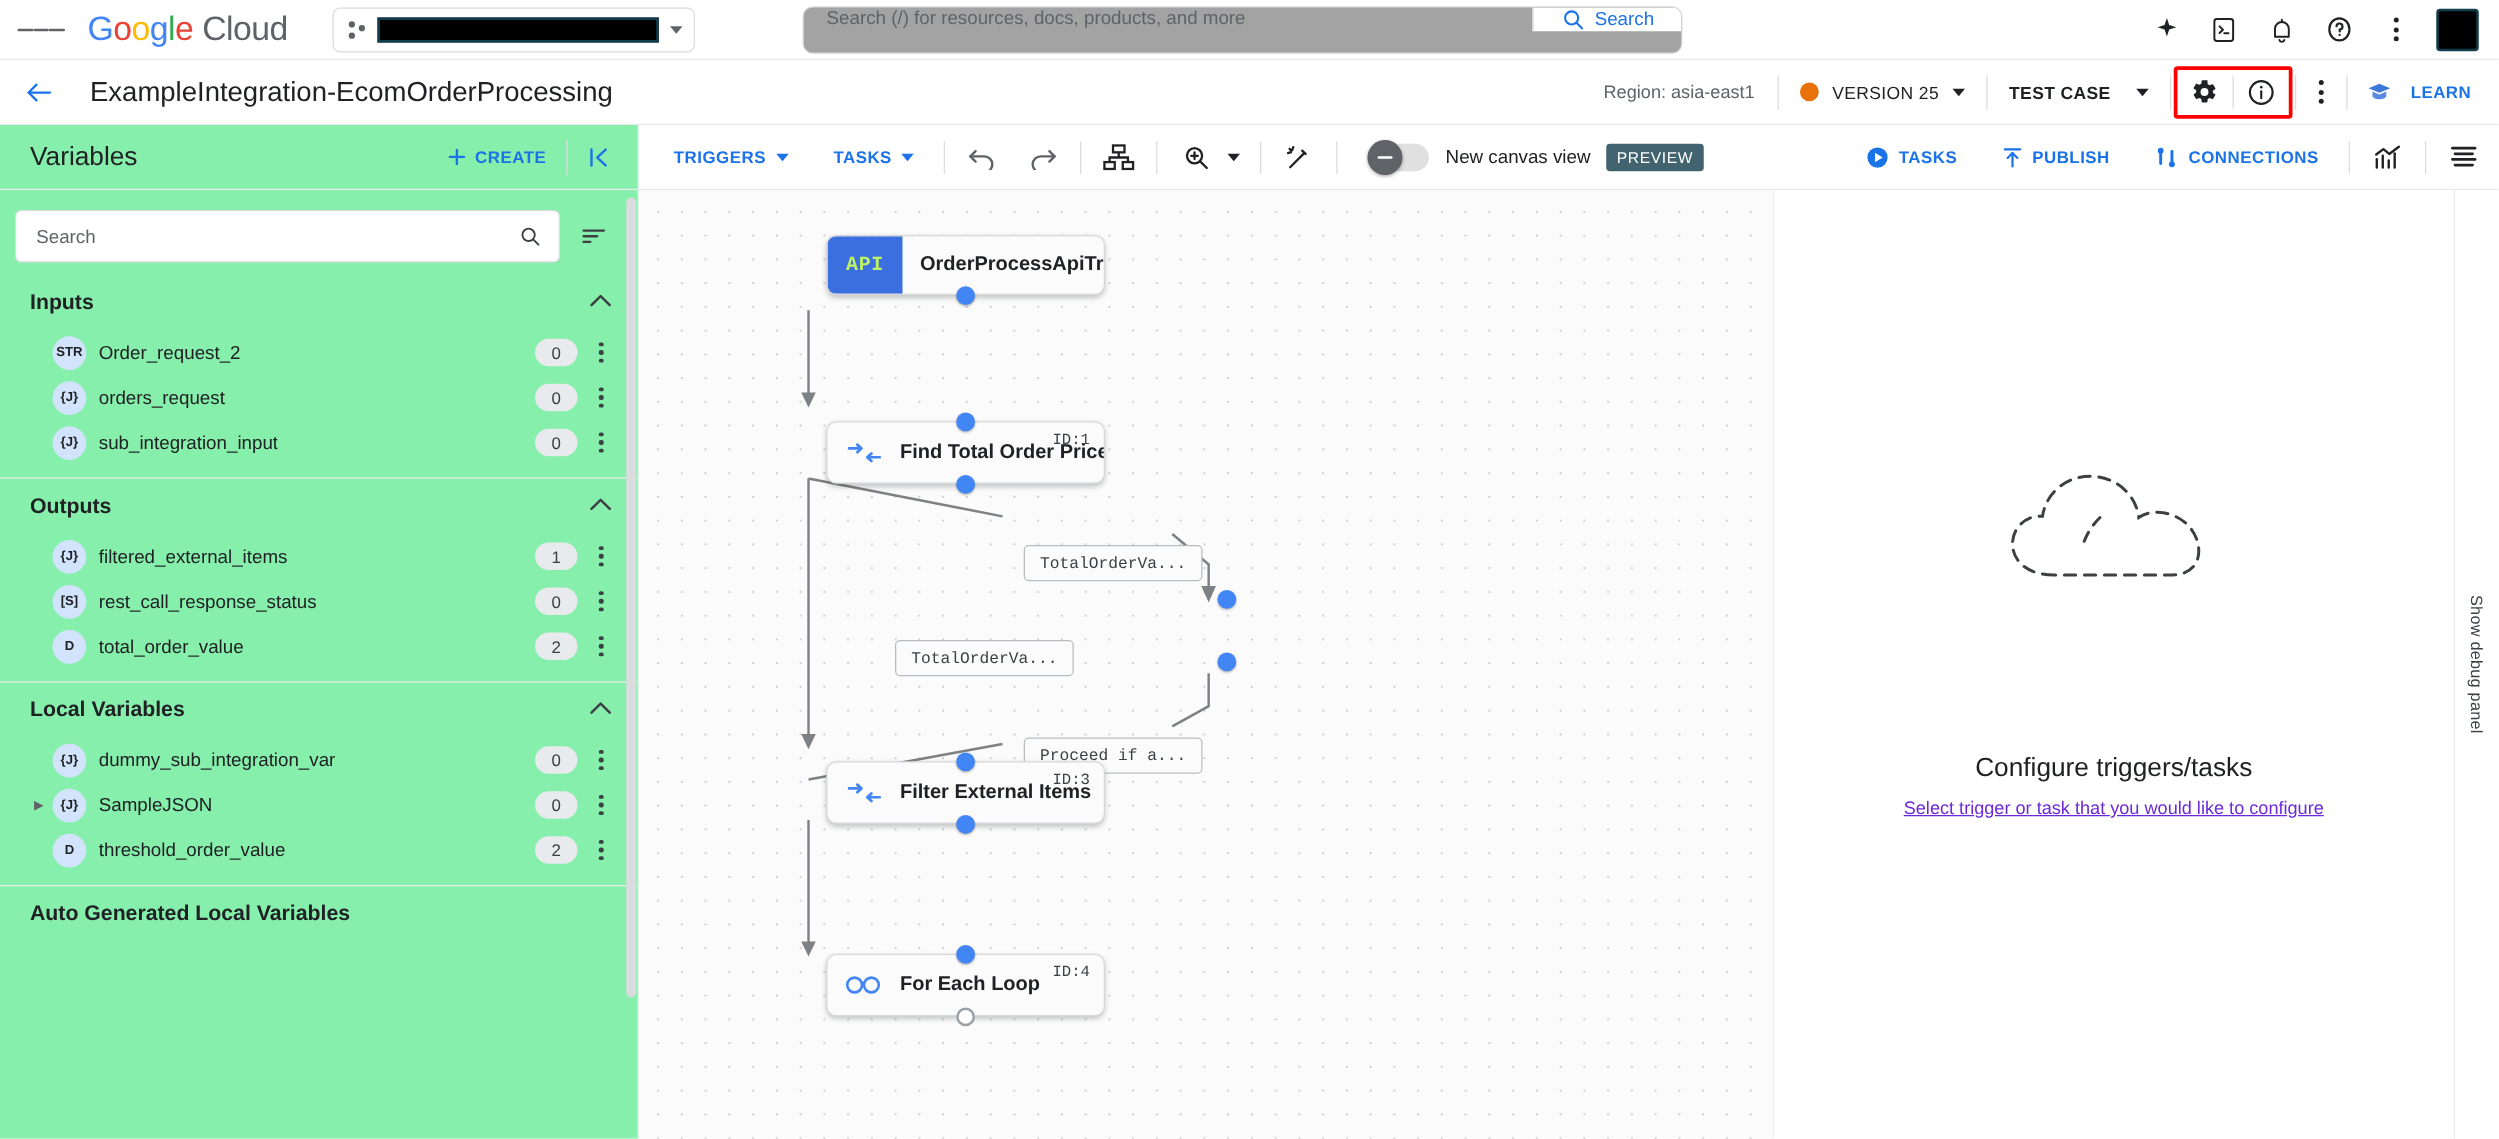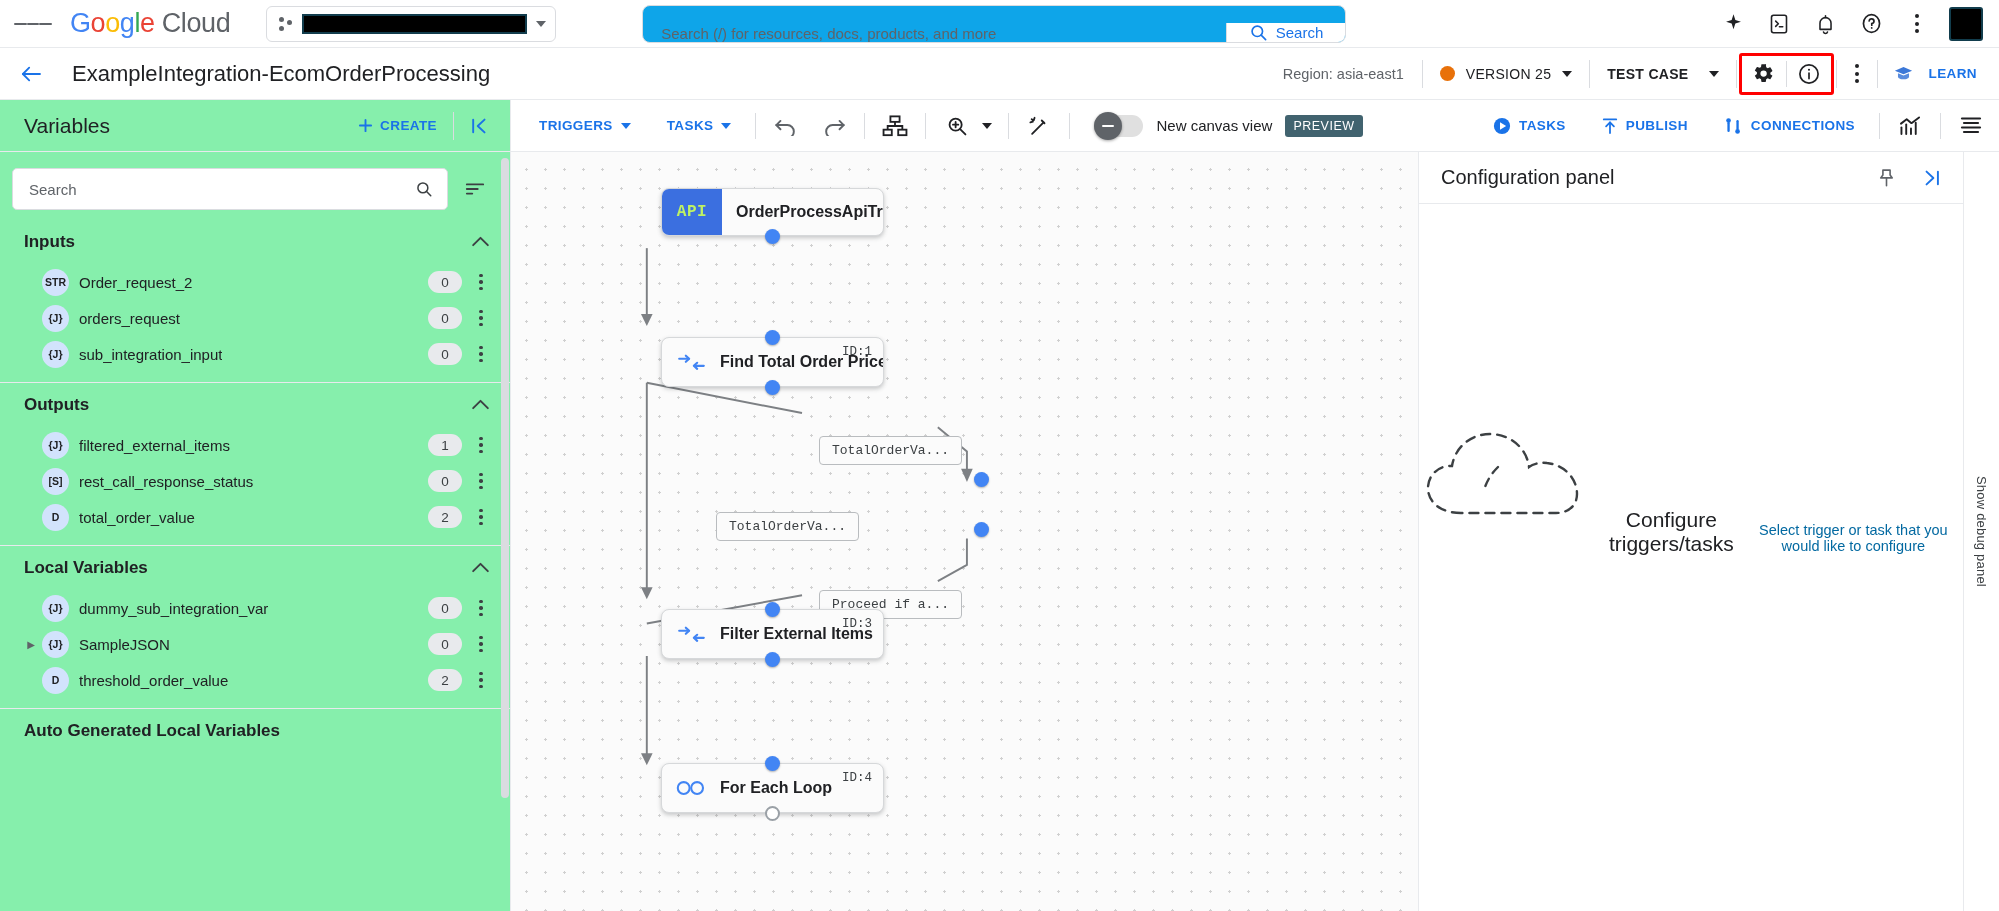--- a/index.html
+++ b/index.html
@@ -38,21 +38,21 @@
   .proj-dots { width: 14px; height: 16px; position: relative; flex:0 0 auto;}
   .proj-dots i { position:absolute; background:#5f6368; border-radius:50%; display:block;}
   .proj-dots i:nth-child(1){width:5px;height:5px;left:0;top:1px;}
   .proj-dots i:nth-child(2){width:5px;height:5px;left:8px;top:4px;}
   .proj-dots i:nth-child(3){width:5px;height:5px;left:0;top:10px;}
   .proj-redacted { flex:1; height: 20px; background:#000; border: 2px solid #123d4d; min-width: 218px;}
   .caret-down { width:0;height:0;border-left:5px solid transparent;border-right:5px solid transparent;border-top:6px solid #5f6368; }
 
   .search-wrap {
     margin-left: 86px; height: 38px; width: 704px;
-    border:1px solid #dadce0; border-radius: 8px; display:flex; align-items:flex-end; overflow:hidden; background:#0ea5e9;
+    border:1px solid #dadce0; border-radius: 8px; display:flex; align-items:flex-start; overflow:hidden; background:#a3a3a3;
   }
   .search-input {
     flex:1; border:none; outline:none; padding: 0 18px; font-size:15px;
     font-family:"Liberation Sans", sans-serif; color:#202124; background:transparent;
   }
   .search-input::placeholder { color:#5f6368; }
   .search-btn {
     display:flex; align-items:center; gap:8px; padding: 0 22px;
     border-left:1px solid #dadce0; cursor:pointer; color:#1a73e8; font-size:15px; background:#fff;
   }
@@ -175,24 +175,24 @@
     font-family:"Liberation Mono",monospace; font-size:13px; color:#3c4043; padding: 0 12px; white-space:nowrap;margin-top:44px;
   }
   .edges { position:absolute; left:0; top:0; width:100%; height:100%; pointer-events:none;}
 
   
   .config-panel { width: 545px;min-width:545px;border-left:1px solid #e8eaed;background:#fff;display:flex;flex-direction:column;}
   .cp-head { height:52px;min-height:52px;display:flex;align-items:center;padding: 0 16px 0 22px;border-bottom:1px solid #e8eaed;}
   .cp-title { font-size:20px;color:#202124;}
   .cp-head-right { margin-left:auto;display:flex;align-items:center;gap:16px;}
   .cp-icon { width:30px;height:30px;display:flex;align-items:center;justify-content:center;cursor:pointer;}
-  .cp-body { flex:1; display:flex;align-items:center;justify-content:center;padding-bottom:40px;}
+  .cp-body { flex:1; display:flex;flex-direction:column;align-items:center;justify-content:center;padding-bottom:40px;}
   .cloud-art { margin-bottom: 120px; }
   .cp-big { font-size:21px;color:#202124;margin-bottom:12px;text-align:center;}
-  .cp-sub { font-size:14.5px;color:#0369a1;text-align:center;}
+  .cp-sub { font-size:14.5px;color:#6d28d9;text-align:center;text-decoration:underline;}
 
   
   .debug-rail {
     width: 36px; min-width:36px; border-left:1px solid #e8eaed; background:#fff;
     display:flex; align-items:center; justify-content:center;
   }
   .debug-rail span {
     writing-mode: vertical-rl; font-size:13px; color:#3c4043; white-space:nowrap; letter-spacing:.2px; cursor:pointer;
   }
 </style>
@@ -691,37 +691,20 @@
               </svg>
             </div>
             <div class="nlabel">For Each Loop</div>
             <div class="nid">ID:4</div>
           </div>
           <div class="port" style="left:254px; top:604px;"></div>
           <div class="port hollow" style="left:254px; top:654px;"></div>
         </div>
 
         <div class="config-panel">
-          <div class="cp-head">
-            <div class="cp-title">Configuration panel</div>
-            <div class="cp-head-right">
-              <div class="cp-icon">
-                <svg width="17" height="20" viewBox="0 0 18 21" fill="none" stroke="#5f6368" stroke-width="1.7" stroke-linejoin="round">
-                  <path d="M5.2 2.2h7.6v5.1l2.3 3.1H2.9l2.3-3.1z"></path>
-                    <line x1="9" y1="10.4" x2="9" y2="18.6" stroke-linecap="round"></line>
-                </svg>
-              </div>
-              <div class="cp-icon">
-                <svg width="20" height="18" viewBox="0 0 22 18" fill="none" stroke="#1a73e8" stroke-width="2.1" stroke-linecap="round" stroke-linejoin="round">
-                  <polyline points="5,2 12.5,9 5,16"></polyline>
-                    <line x1="17.5" y1="2" x2="17.5" y2="16"></line>
-                </svg>
-              </div>
-            </div>
-          </div>
           <div class="cp-body">
             <div class="cloud-art">
               <svg width="180" height="110" viewBox="0 0 180 110" fill="none" stroke="#3c4043" stroke-width="2.4" stroke-dasharray="9 7" stroke-linecap="round">
                 <path d="M42 92 C20 92 9 80 9 67 C9 54 20 44 33 45 C36 26 52 13 71 13 C92 13 108 28 110 46
                          C114 43 121 41 128 42 C146 44 158 58 158 73 C158 85 149 92 137 92 Z"></path>
                 <path d="M79 46 C73 52 69 58 66 66" stroke-dasharray="8 7"></path>
               </svg>
             </div>
             <div class="cp-big">Configure triggers/tasks</div>
             <div class="cp-sub">Select trigger or task that you would like to configure</div>

